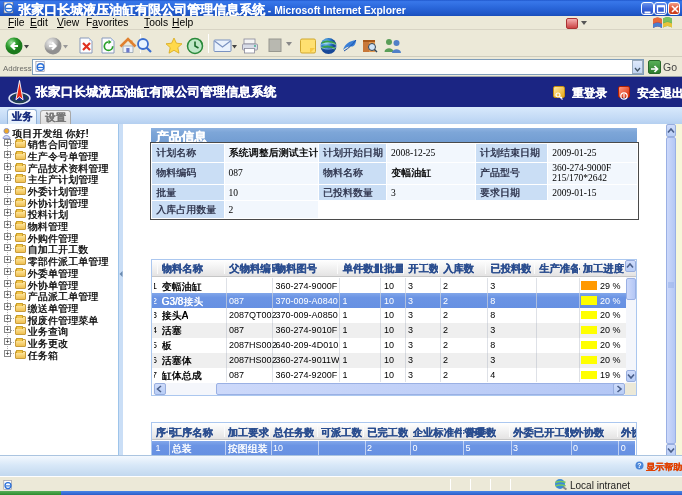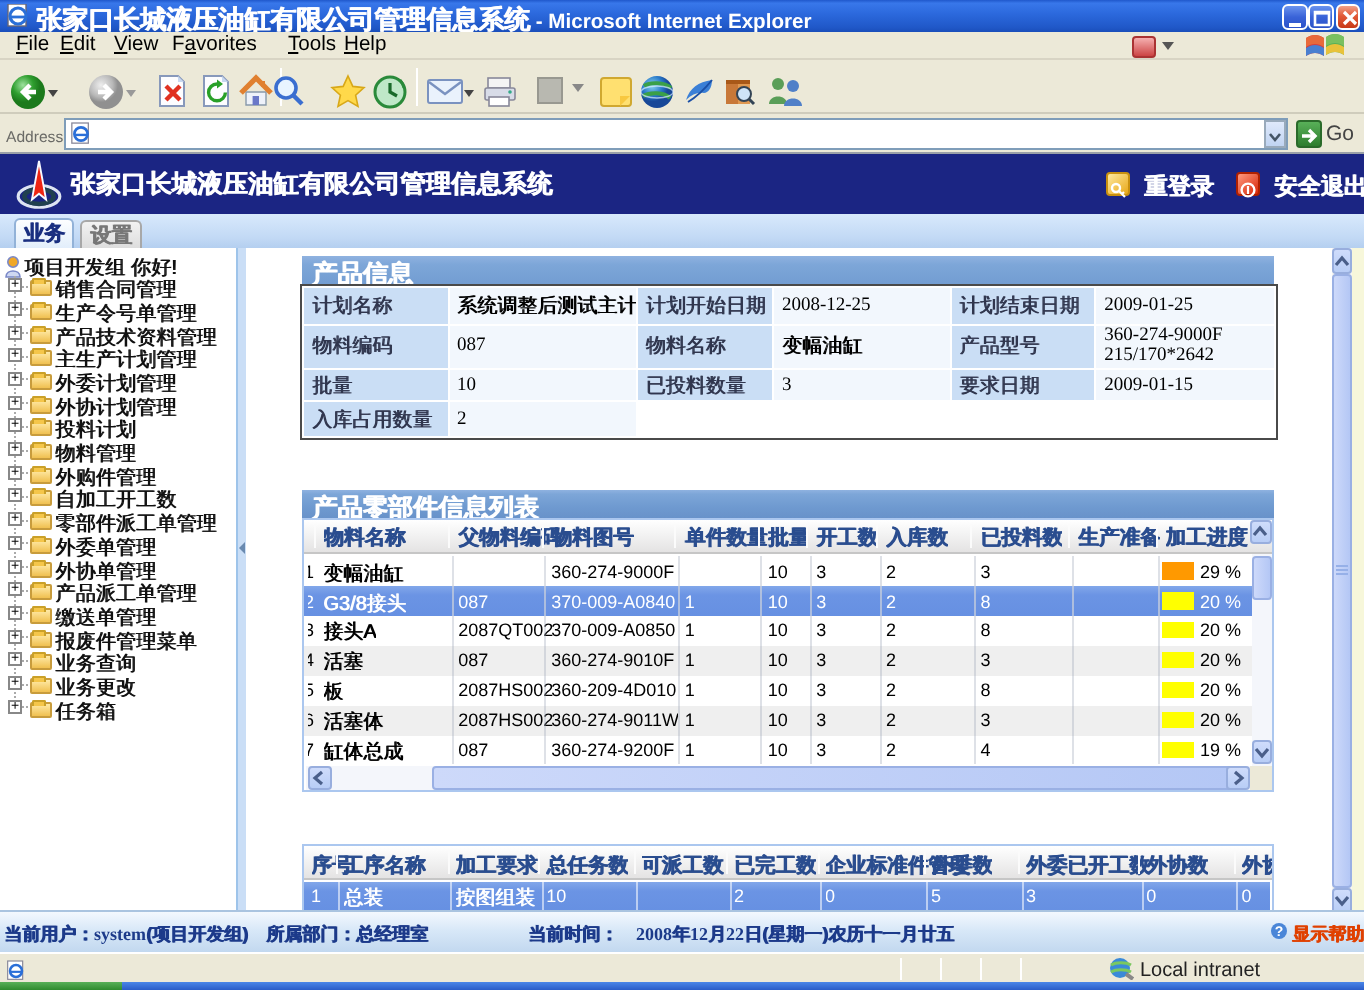--- a/index.html
+++ b/index.html
@@ -407,21 +407,20 @@
         <tr style="height:18px">
           <td class="lb">入库占用数量</td>
           <td class="vl">2</td>
           <td style="background:#fff"></td>
           <td style="background:#fff"></td>
           <td style="background:#fff"></td>
           <td style="background:#fff"></td>
         </tr>
       </tbody>
     </table>
-<div class="secbar" style="left:28.5px;top:120.8px;width:485.5px;height:14px"><span>产品零部件信息列表</span></div>
 <div class="grid" id="grid2" style="left:28px;top:134.8px;width:486px;height:137.5px">
 <div class="ghead" style="height:16.9px">
 <span class="gh" style="left:10.0px;top:2.5px">物料名称</span>
 <span class="ghsep" style="left:5.0px"></span>
 <span class="gh" style="left:77.6px;top:2.5px">父物料编码</span>
 <span class="ghsep" style="left:72.6px"></span>
 <span class="gh" style="left:124.1px;top:2.5px">物料图号</span>
 <span class="ghsep" style="left:119.1px"></span>
 <span class="gh" style="left:190.9px;top:2.5px">单件数量</span>
 <span class="ghsep" style="left:185.9px"></span>
@@ -499,21 +498,21 @@
 <span class="gc lat" style="left:256.6px">3</span>
 <span class="gc lat" style="left:291.5px">2</span>
 <span class="gc lat" style="left:338.7px">3</span>
 <span class="chip" style="left:429.5px;background:#ffff00"></span>
 <span class="gc lat" style="left:448.5px">20 %</span>
 </div>
 <div class="grow " style="top:78.0px;height:14.9px;width:483px">
 <span class="gc lat" style="left:2.5px;width:3px;direction:rtl;overflow:hidden">5</span>
 <span class="gc" style="left:10.0px">板</span>
 <span class="gc lat" style="left:77.6px">2087HS002</span>
-<span class="gc lat" style="left:124.1px">360-209-4D010</span>
+<span class="gc lat" style="left:124.1px">640-209-4D010</span>
 <span class="gc lat" style="left:190.9px">1</span>
 <span class="gc lat" style="left:232.4px">10</span>
 <span class="gc lat" style="left:256.6px">3</span>
 <span class="gc lat" style="left:291.5px">2</span>
 <span class="gc lat" style="left:338.7px">8</span>
 <span class="chip" style="left:429.5px;background:#ffff00"></span>
 <span class="gc lat" style="left:448.5px">20 %</span>
 </div>
 <div class="grow alt" style="top:92.9px;height:14.9px;width:483px">
 <span class="gc lat" style="left:2.5px;width:3px;direction:rtl;overflow:hidden">6</span>
@@ -630,22 +629,20 @@
       <path d="M0 1 h6 M0 3 h6 M0 5 h6" stroke="#96b0e8" stroke-width="1"></path>
     </svg>
 <span class="sbtn" style="left:0px;top:319.5px;width:10px;height:13px">
       <svg width="9" height="10">
         <path d="M1.5 3.5 L4.5 7 L7.5 3.5" fill="none" stroke="#4a5f8a" stroke-width="1.6"></path>
       </svg>
     </span>
 </div>
 <div class="abs" id="yellowstrip"></div>
 <div class="abs" id="pgfooter">
-<span class="t" style="left:2px">当前用户：<span style="font-family:'Liberation Serif';font-size:9px">system</span>(项目开发组)　所属部门：总经理室</span>
-<span class="t" style="left:264px">当前时间：　<span style="font-family:'Liberation Serif';font-size:9px">2008</span>年<span style="font-family:'Liberation Serif';font-size:9px">12</span>月<span style="font-family:'Liberation Serif';font-size:9px">22</span>日(星期一)农历十一月廿五</span>
 <svg class="abs" style="left:635px;top:5px" width="9" height="9">
       <circle cx="4.5" cy="4.5" r="4" fill="#4a86d8"></circle>
       <text x="4.5" y="7" font-size="7" fill="#fff" text-anchor="middle">?</text>
     </svg>
 <span class="t" style="left:646px;color:#e04000">显示帮助</span>
 </div>
 <div class="abs" id="statusbar">
 <svg class="abs" style="left:3px;top:3px" width="10" height="11" viewBox="0 0 12 12">
       <rect x="1" y="0" width="9" height="11" fill="#fff" stroke="#889" stroke-width="0.7"></rect>
       <circle cx="6" cy="6" r="3.6" fill="none" stroke="#2a6fd8" stroke-width="1.5"></circle>

